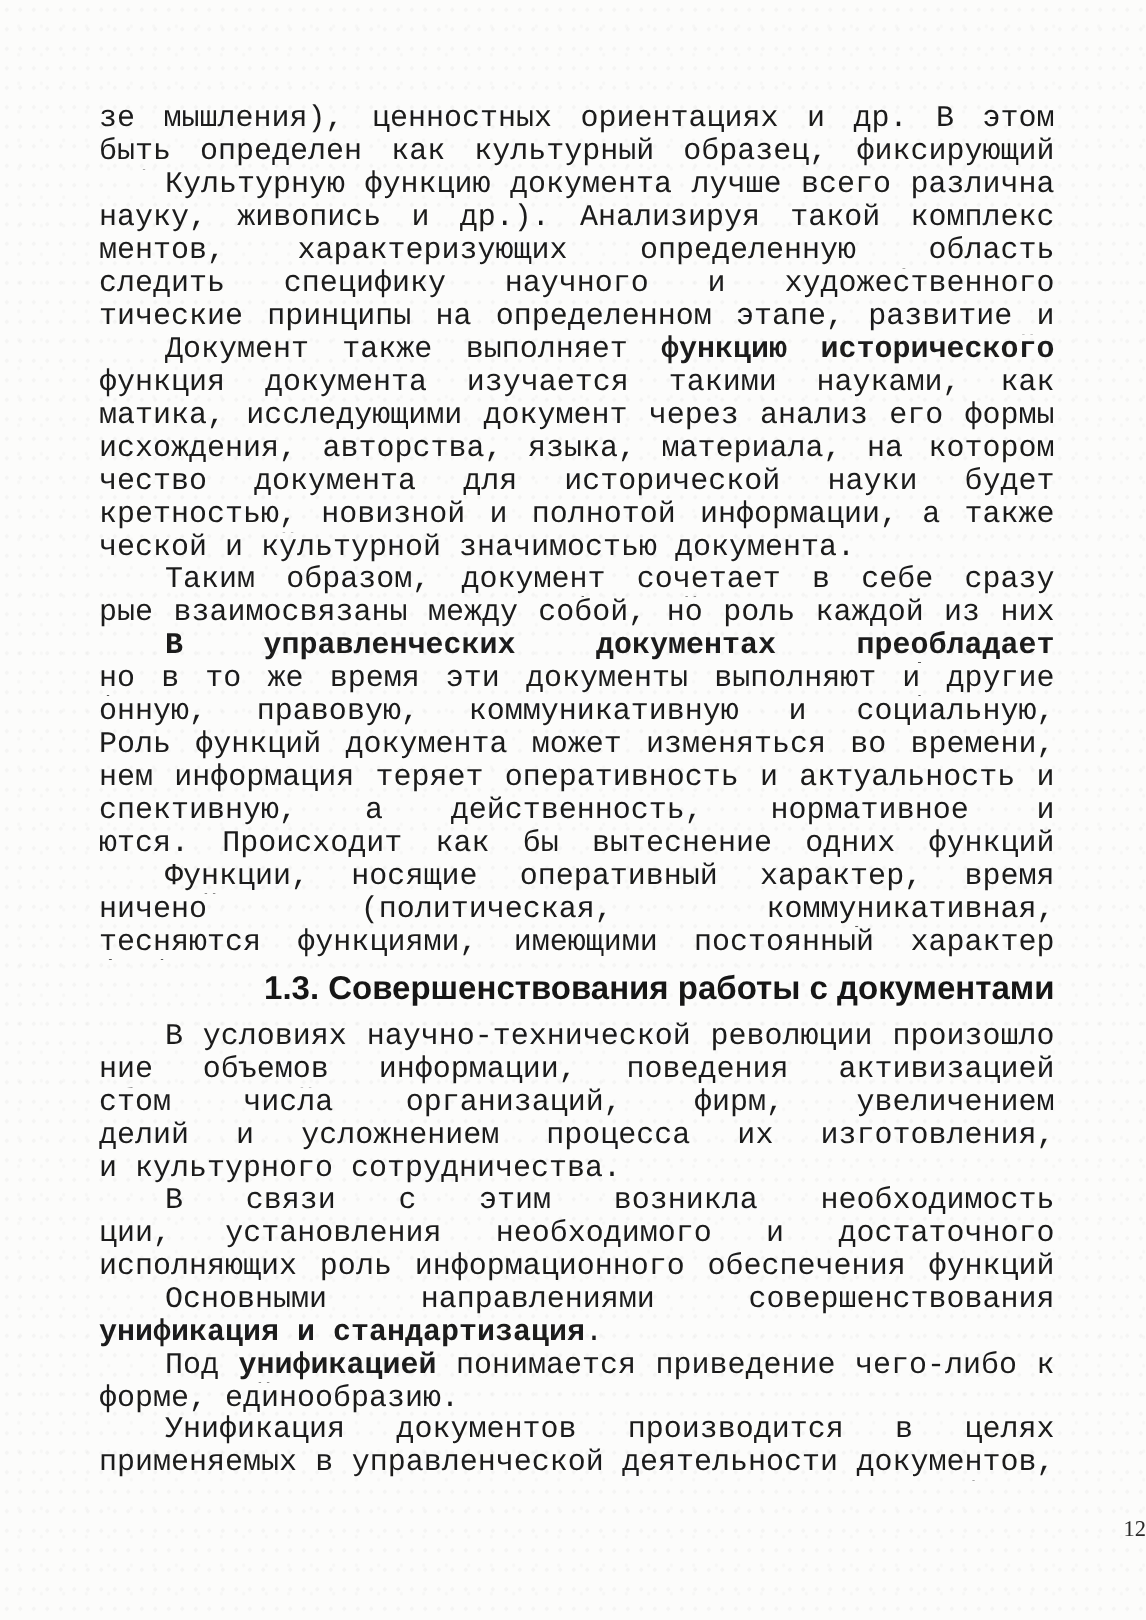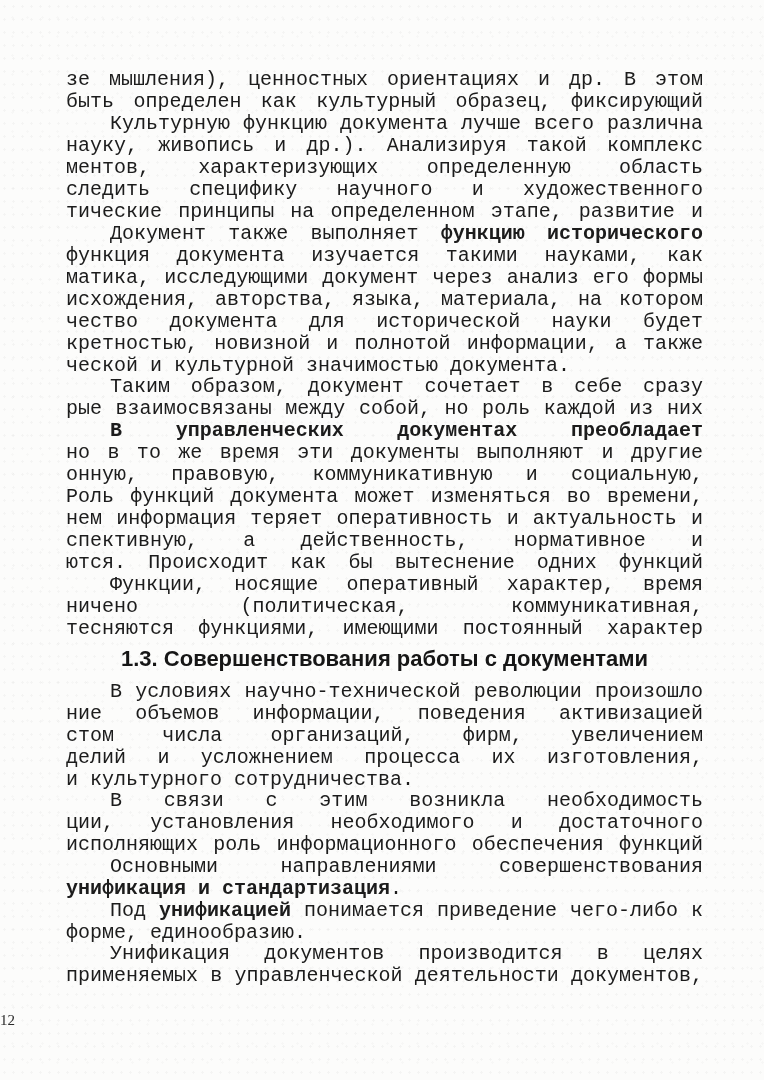--- a/index.html
+++ b/index.html
@@ -44,28 +44,28 @@
     font-family: Liberation Mono, monospace;
   }
   .line.last { text-align-last: left; }
   .line.indent { padding-left: 44px; }
   .b { font-weight: 700; }
   .heading {
     font-family: "Liberation Sans", "DejaVu Sans", sans-serif;
     font-weight: 700;
     font-size: 22px;
     line-height: 28px;
-    text-align: center;
+    text-align: right;
     color: #161616;
     margin: 5px 0 8px 0;
   }
   .pagefoot {
     position: absolute;
     left: 0; right: 0; top: 1012px;
-    text-align: left;
+    text-align: right;
     font-size: 15px;
     color: #2a2a2a;
   }
 </style>
 </head>
 <body>
 
 <main class="page">
   <div class="textcol">
     <section id="sec-before">

